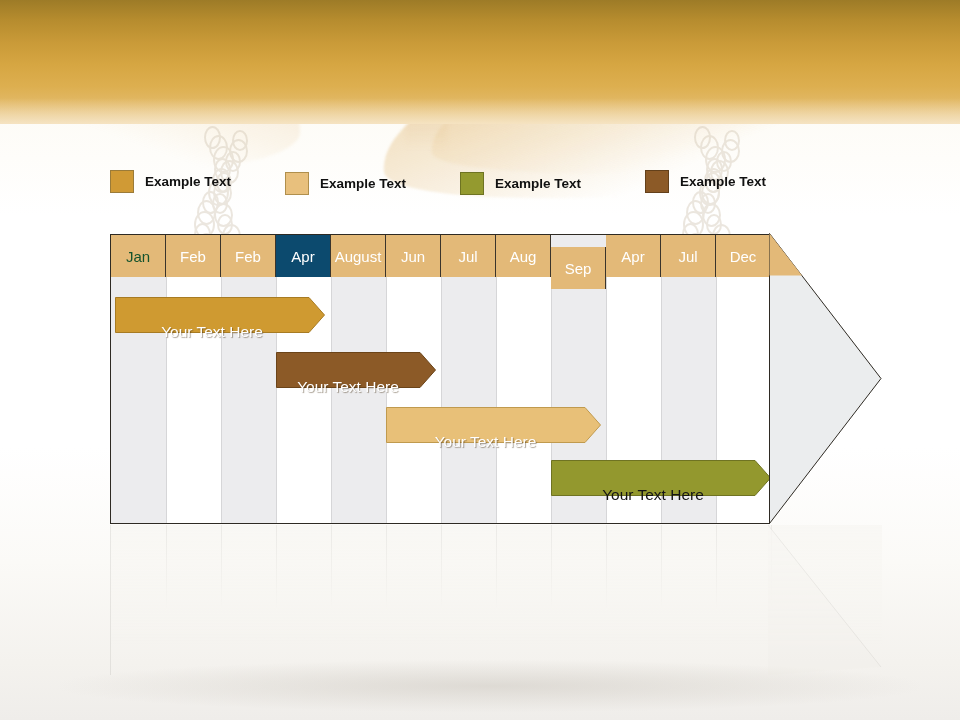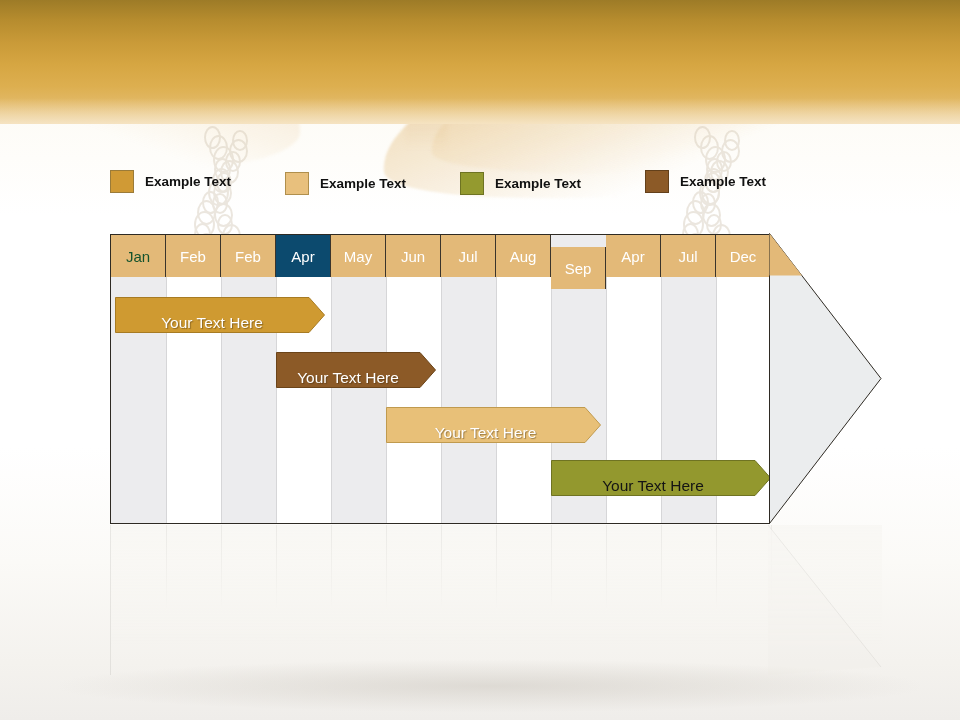--- a/index.html
+++ b/index.html
@@ -200,21 +200,21 @@
   }
 
   
   .bar {
     position: absolute;
     height: 36px;
   }
   .bar svg { display: block; }
   .bar-label {
     position: absolute;
-    left: 0; top: 3px;
+    left: 0; top: 12px;
     height: 46px;
     display: flex;
     align-items: center;
     justify-content: center;
     font-size: 15.5px;
     width: 100%;
     padding-right: 16px;
     box-sizing: border-box;
     pointer-events: none;
     white-space: nowrap;
@@ -368,21 +368,21 @@
           <div class="col shade" style="left: 550px; background: rgb(236, 236, 238);"></div>
           <div class="col-sep" style="left: 550px;"></div>
           <div class="col plain" style="left: 605px; background: rgb(255, 255, 255);"></div>
           <div class="col-sep" style="left: 605px;"></div>
         </div>
       <div id="months-root">
           <div class="month-head first" style="left: 0px; background: rgb(227, 185, 120); color: #14532d;">Jan</div>
           <div class="month-head" style="left: 55px; background: rgb(227, 185, 120); color: rgb(255, 255, 255);">Feb</div>
           <div class="month-head" style="left: 110px; background: rgb(227, 185, 120); color: rgb(255, 255, 255);">Feb</div>
           <div class="month-head" style="left: 165px; background: #0c4a6e; color: rgb(255, 255, 255);">Apr</div>
-          <div class="month-head" style="left: 220px; background: rgb(227, 185, 120); color: rgb(255, 255, 255);">May</div>
+          <div class="month-head" style="left: 220px; background: rgb(227, 185, 120); color: rgb(255, 255, 255);">August</div>
           <div class="month-head" style="left: 275px; background: rgb(227, 185, 120); color: rgb(255, 255, 255);">Jun</div>
           <div class="month-head" style="left: 330px; background: rgb(227, 185, 120); color: rgb(255, 255, 255);">Jul</div>
           <div class="month-head" style="left: 385px; background: rgb(227, 185, 120); color: rgb(255, 255, 255);">Aug</div>
           <div class="month-head" style="left: 440px; background: rgb(227, 185, 120); color: rgb(255, 255, 255); margin-top: 12px;">Sep</div>
           <div class="month-head" style="left: 495px; background: rgb(227, 185, 120); color: rgb(255, 255, 255);">Apr</div>
           <div class="month-head" style="left: 550px; background: rgb(227, 185, 120); color: rgb(255, 255, 255);">Jul</div>
           <div class="month-head" style="left: 605px; background: rgb(227, 185, 120); color: rgb(255, 255, 255);">Dec</div>
         </div>
       <div id="bars-root">
           <div class="bar" style="left: 4px; top: 62px; width: 210px;">

